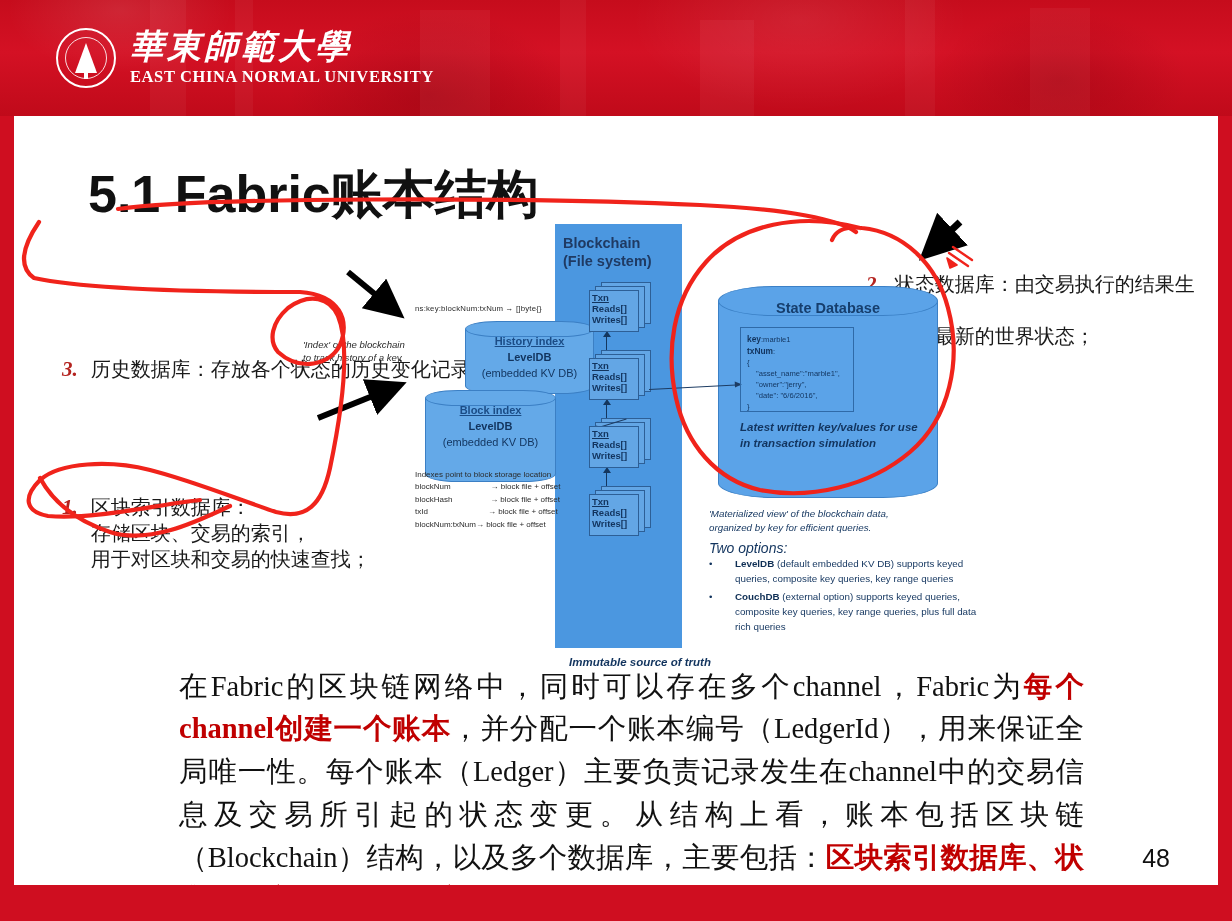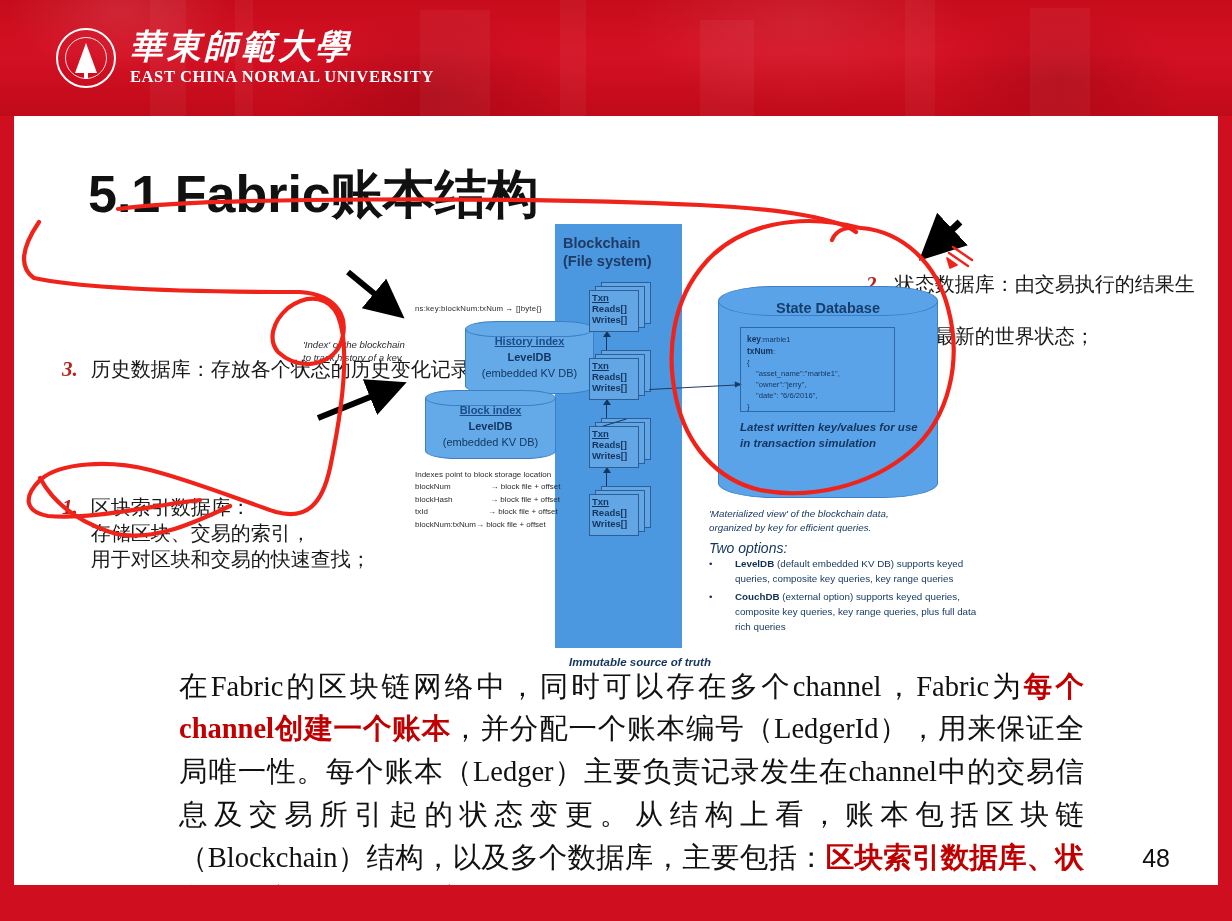--- a/index.html
+++ b/index.html
@@ -143,33 +143,33 @@
     background:#64a9e8; border:1px solid #3b7fc4; border-radius:50%/100%;
   }
   .cyl .txt {
     position:absolute; left:0; right:0; top:13px; text-align:center;
     font-size:11px; color:#12345e; line-height:1.45; z-index:3;
   }
   .cyl .txt .hd { font-weight:bold; text-decoration:underline; color:#1b4c86; }
   .cyl .txt .md { font-weight:bold; }
 
   #cyl-history { left:128px; top:97px;  width:129px; height:73px;margin-left:40px; }
-  #cyl-block   { left:128px; top:166px; width:131px; height:69px; }
+  #cyl-block   { left:128px; top:166px; width:131px; height:92px; }
 
   
   #cyl-state { left:421px; top:62px; width:220px; height:212px; }
   #cyl-state .top, #cyl-state .bodyc, #cyl-state .bot { background:#5ba3e8; border-color:#3b80c6; }
   #cyl-state .top, #cyl-state .bot { height:30px; border-radius:50%/100%; }
   #cyl-state .bodyc { top:15px; bottom:15px; }
   #sdb-title {
     position:absolute; left:421px; top:76px; width:220px; text-align:center;
     font-size:14.5px; font-weight:bold; color:#163e6d; z-index:4;
   }
   #sdb-kv {
-    position:absolute; left:443px; top:103px; width:155px; height:85px;
+    position:absolute; left:443px; top:103px; width:114px; height:85px;
     border:1px solid #2f6aa8; z-index:4; padding:5px 6px;
     font-size:7.6px; color:#12345e; line-height:1.45;
   }
   #sdb-kv b { font-size:8.4px; }
   #sdb-kv .ind { padding-left:9px; }
   #sdb-note {
     position:absolute; left:443px; top:196px; width:196px; z-index:4;
     font-size:11.5px; font-style:italic; font-weight:bold;
     color:#12345e; line-height:1.35;
   }

